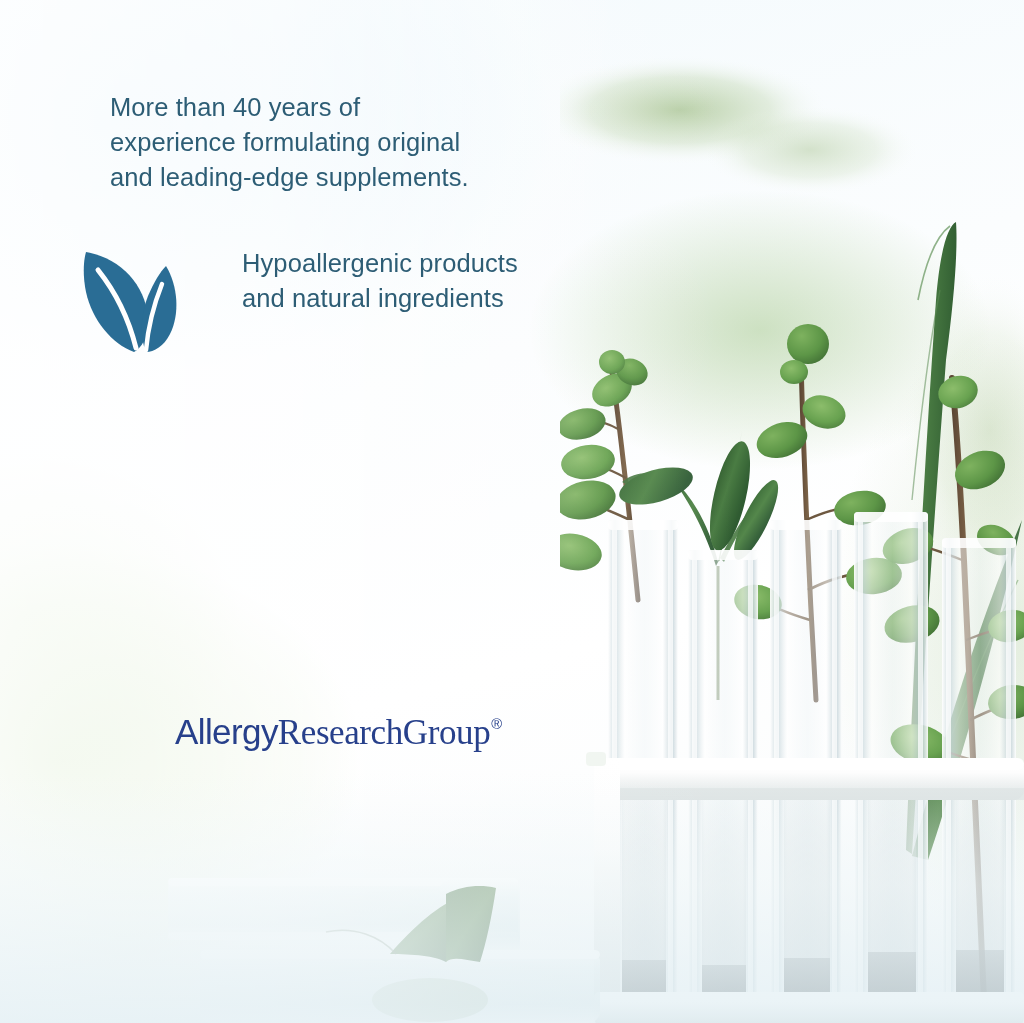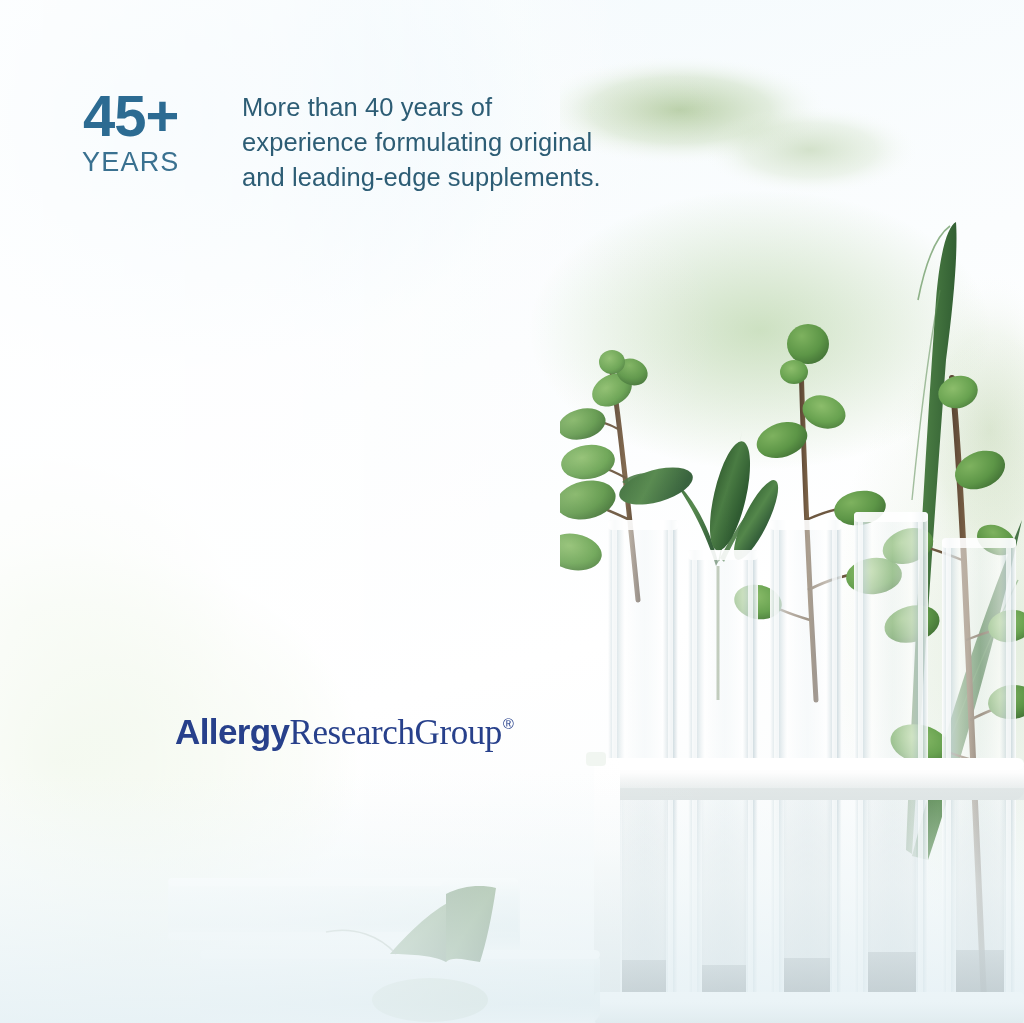--- a/index.html
+++ b/index.html
@@ -123,21 +123,21 @@
   
   .logo {
     position: absolute;
     left: 175px;
     top: 714px;
     color: #27408b;
     white-space: nowrap;
     font-size: 35px;
     line-height: 1;
   }
-  .logo .lg-bold { font-weight: bold; letter-spacing: -0.6px; }
+  .logo .lg-bold { font-weight: normal; letter-spacing: -0.6px; }
   .logo .lg-reg  { font-weight: normal; letter-spacing: -0.4px; font-family: Liberation Serif, serif; }
   .logo .lg-reg-sup {
     font-size: 0.42em;
     vertical-align: super;
     position: relative;
     top: -2px;
     left: 1px;
   }
 </style>
 </head>
@@ -363,34 +363,50 @@
       <ellipse cx="290" cy="150" rx="58" ry="22" fill="#8aa37b" opacity="0.35"></ellipse>
     </svg>
   </div>
 
   <div class="photo-haze"></div>
   <div class="floor-wash"></div>
 
   <div class="features">
 
     <div class="feature">
-      <div class="icon-col">
-        <div class="stat-badge">
-          <span class="stat-number">45+</span>
-          <span class="stat-unit">YEARS</span>
-        </div>
-      </div>
       <div class="text-col">
         <p class="feature-text">More than 40 years of
 experience formulating original
 and leading-edge supplements.</p>
       </div>
     </div>
 
 
+    <div class="feature">
+      <div class="icon-col">
+        <span>
+          <svg class="icon-svg" width="106" height="110" viewBox="0 0 106 110" xmlns="http://www.w3.org/2000/svg">
+
+            <path d="M8 8 C 44 14, 70 44, 70 78 C 70 92, 64 104, 56 108
+                     C 34 100, 14 76, 8 48 C 5 34, 5 18, 8 8 Z" fill="#2a6d95"></path>
+
+            <path d="M20 26 C 36 46, 50 72, 58 104" stroke="#ffffff" stroke-width="5" fill="none" stroke-linecap="round"></path>
+
+            <path d="M88 22 C 100 42, 102 70, 92 90 C 86 102, 76 108, 68 108
+                     C 62 94, 62 72, 70 52 C 76 38, 82 28, 88 22 Z" fill="#2a6d95"></path>
+
+            <path d="M84 40 C 76 60, 70 84, 68 106" stroke="#ffffff" stroke-width="4.5" fill="none" stroke-linecap="round"></path>
+          </svg>
+        </span>
+      </div>
+      <div class="text-col">
+        <p class="feature-text">Hypoallergenic products
+and natural ingredients</p>
+      </div>
+    </div>
 
   </div>
 
   <div class="logo">
     <span class="lg-bold">Allergy</span><span class="lg-reg">ResearchGroup</span><span class="lg-reg-sup">®</span>
   </div>
 
 </div>
 
 </body></html>

